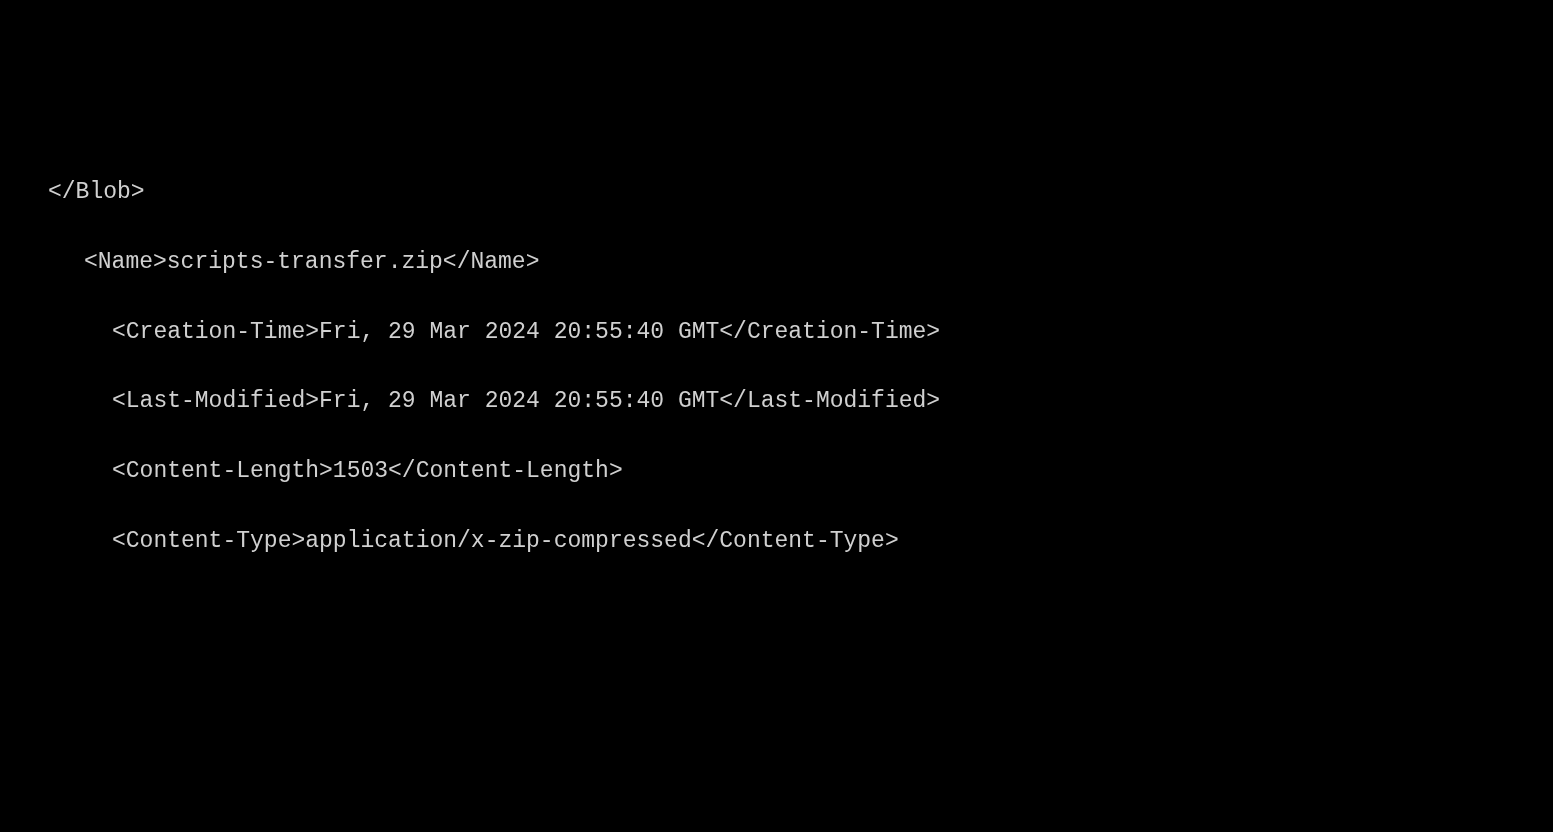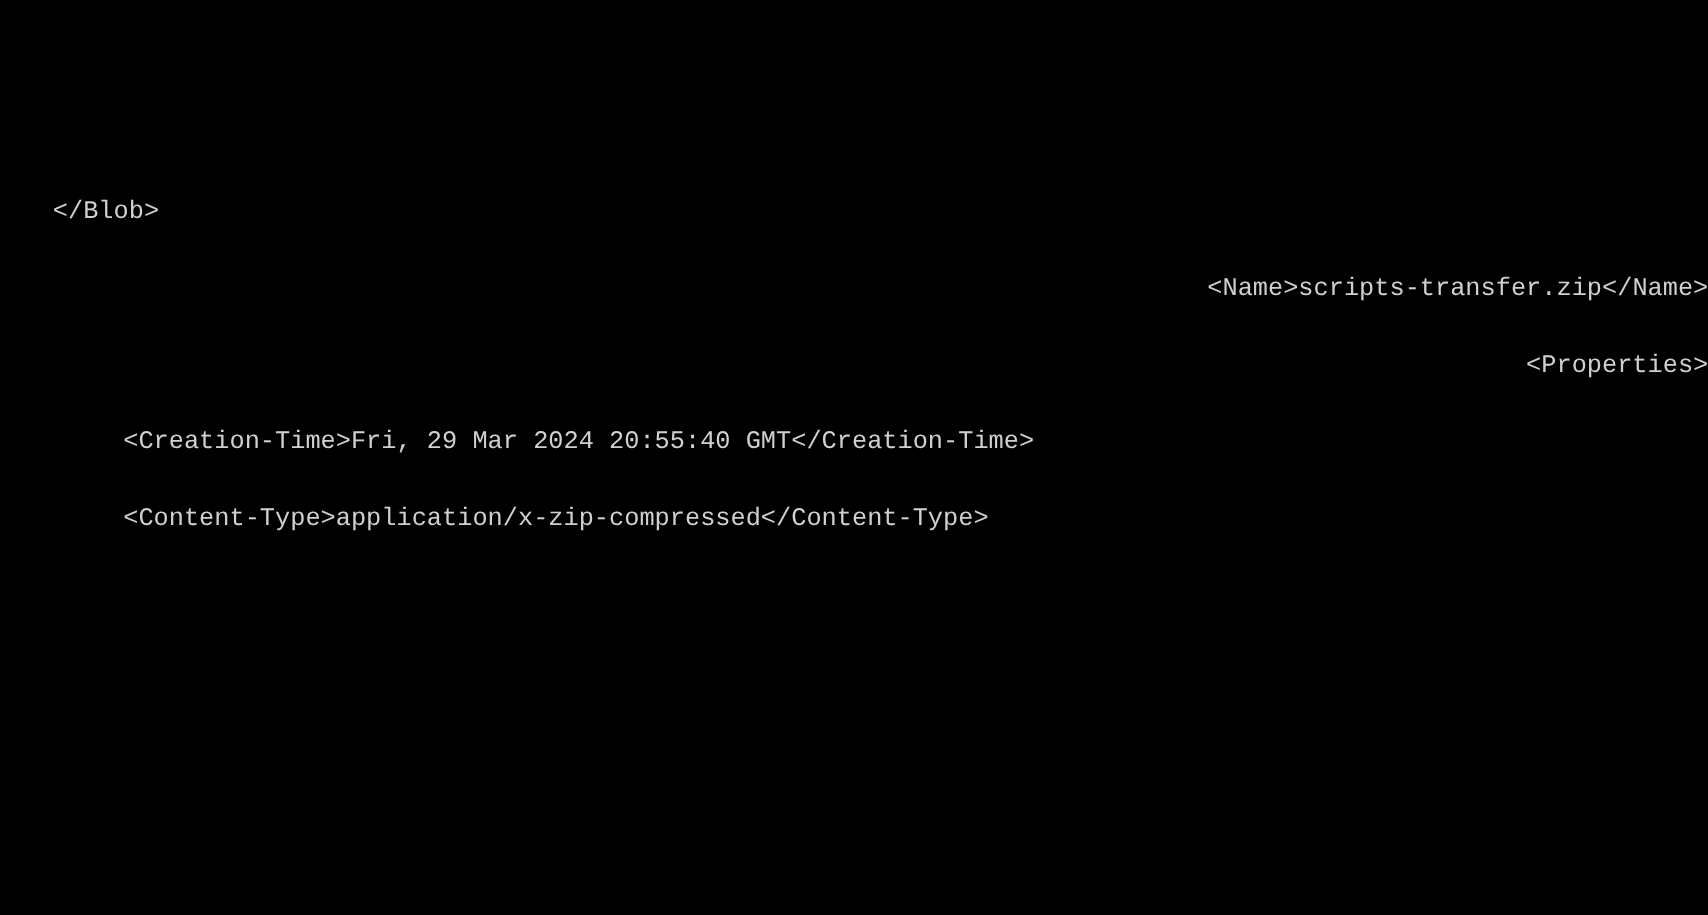--- a/index.html
+++ b/index.html
@@ -22,36 +22,36 @@
     }
     .line {
       display: block;
       font-family: Liberation Mono, monospace;
     }
     .indent-1 {
       padding-left: 48px;
     }
     .indent-2 {
       padding-left: 84px;
-      text-align: right;
     }
     .indent-3 {
       padding-left: 112px;
     }
   </style>
 </head>
 <body>
 
 
 
 <div class="terminal">
 <span class="line indent-1">&lt;/Blob&gt;</span>
 <span class="line indent-2">&lt;Name&gt;scripts-transfer.zip&lt;/Name&gt;</span>
-<span class="line indent-2">&lt;Properties&gt;</span>
 <span class="line indent-3">&lt;Creation-Time&gt;Fri, 29 Mar 2024 20:55:40 GMT&lt;/Creation-Time&gt;</span>
+<span class="line indent-3">&lt;Last-Modified&gt;Fri, 29 Mar 2024 20:55:40 GMT&lt;/Last-Modified&gt;</span>
+<span class="line indent-3">&lt;Content-Length&gt;1503&lt;/Content-Length&gt;</span>
 <span class="line indent-3">&lt;Content-Type&gt;application/x-zip-compressed&lt;/Content-Type&gt;</span>
 
 
 
 
 
 
 
 
 

